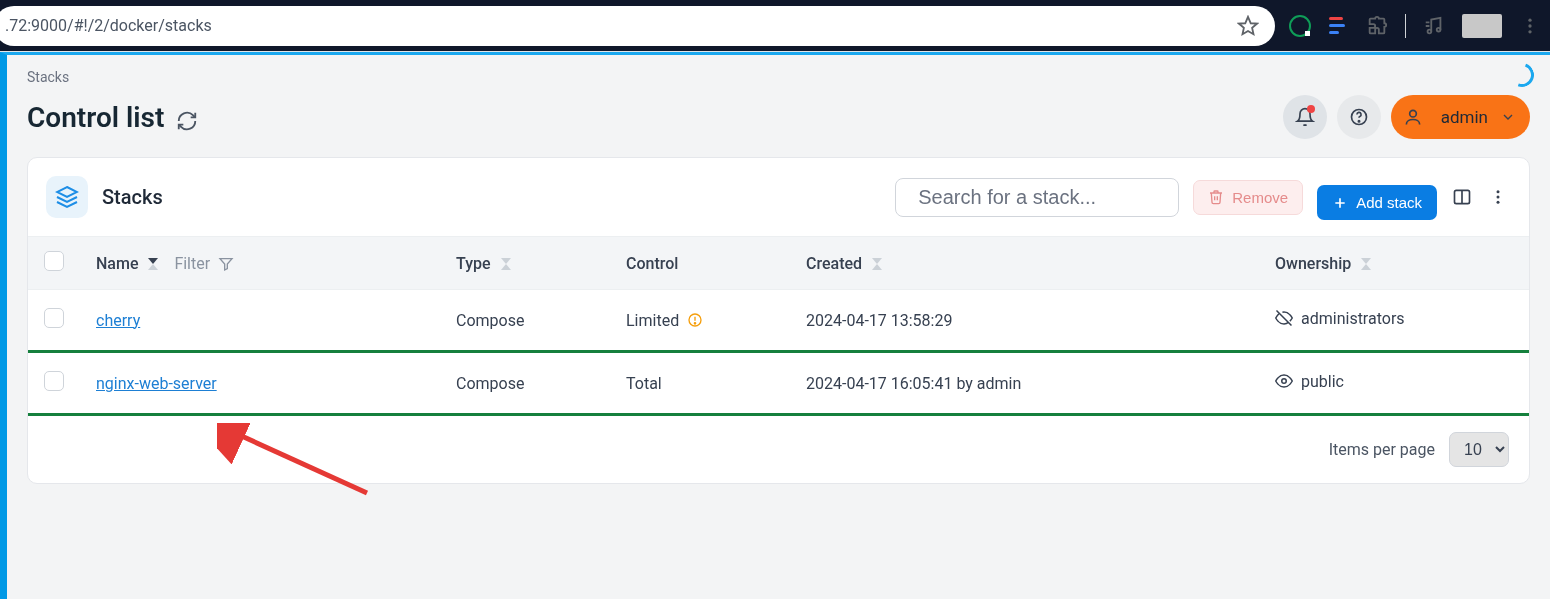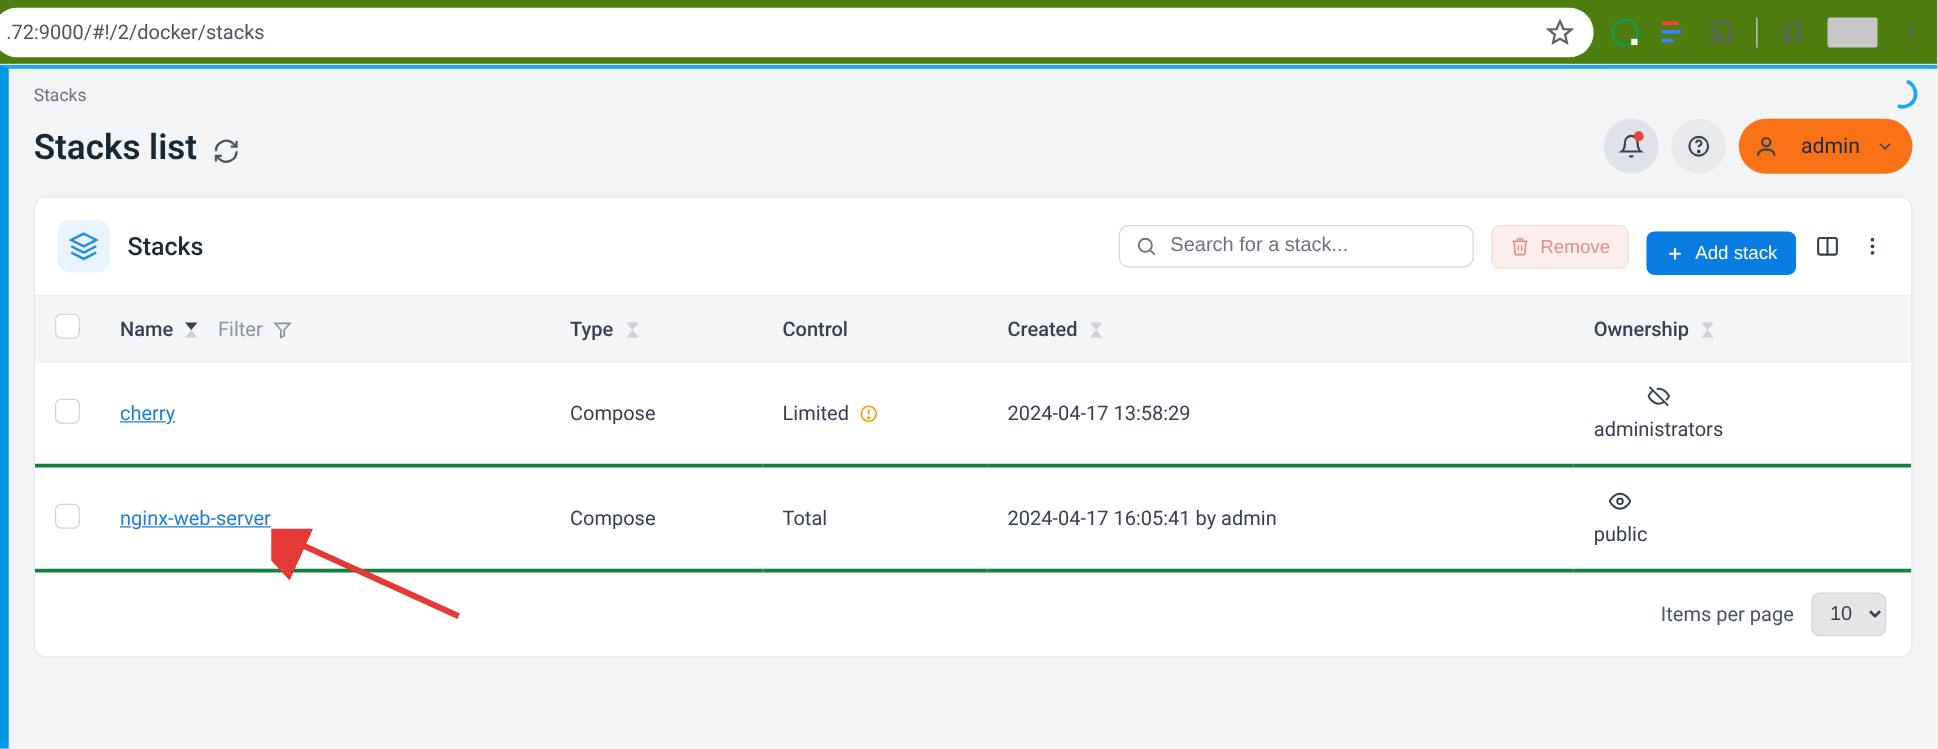--- a/index.html
+++ b/index.html
@@ -11,21 +11,21 @@
     width: 1550px;
     height: 599px;
     overflow: hidden;
     position: relative;
   }
 
   
   .addrbar {
     display: flex; align-items: center;
     height: 52px;
-    background: #4d7c0f;
+    background: #0f172a;
     border-bottom: 1px solid #e4e5e7;
     padding-right: 8px;
   }
   .urlbox {
     flex: 1 1 auto;
     height: 40px;
     background: #fff;
     border-radius: 20px;
     display: flex; align-items: center;
     padding: 0 14px 0 10px;
@@ -108,21 +108,21 @@
   .card-title-wrap { display:flex; align-items:center; gap:14px; }
   .stack-badge { width:42px; height:42px; border-radius:10px; background:#e8f3fb; display:inline-flex; align-items:center; justify-content:center; }
   .card-title { font-size:20px; font-weight:500; color:#1f2937; }
 
   .card-tools { display:flex; align-items:center; gap:14px; }
   .search-box {
     display:flex; align-items:center; gap:10px;
     border:1px solid #d1d5db; border-radius:8px;
     padding:7px 12px; width:284px; color:#6b7280; font-size:16px;
   }
-  .search-box input { border:0; outline:0; flex:1; font-size:16px; color:#0f172a; background:transparent; }
+  .search-box input { border:0; outline:0; flex:1; font-size:20px; color:#0f172a; background:transparent; }
   .search-box input::placeholder { color:#6b7280; }
   .btn {
     display:inline-flex; align-items:center; gap:8px;
     border-radius:7px; padding:8px 14px; font-size:15px; border:1px solid transparent;
   }
   .btn-remove { background:#fdeeee; border-color:#f6dada; color:#e58b8b; }
   .btn-add { background:#0a7de3; color:#fff; font-weight:500;margin-top:11px; }
   .tool-icon { width:22px; height:22px; color:#374151; display:inline-flex; align-items:center; justify-content:center; }
 
   
@@ -137,21 +137,21 @@
     border-bottom:3px solid #15803d;
   }
   .chk {
     width:20px; height:20px; border:1.5px solid #cfd4da; border-radius:5px; display:inline-block; background:#fff;
   }
   .sort-arrows { display:inline-flex; flex-direction:column; margin-left:6px; vertical-align:middle; }
   .sort-arrows svg { display:block; }
   .link { color:#1d7fd4; }
   .limited { display:inline-flex; align-items:center; gap:8px; }
   .warn-circle { width:16px; height:16px; color:#f59e0b; }
-  .own-cell { display:inline-flex; align-items:center; gap:8px;flex-direction:column; }
+  .own-cell { display:inline-flex; align-items:center; gap:8px; }
 
   .card-footer {
     display:flex; align-items:center; justify-content:flex-end;
     padding:16px 20px; gap:14px;
   }
   .select-rpp {
     border:1px solid #d1d5db; border-radius:7px; padding:7px 10px; font-size:16px; color:#374151; background:#e5e5e5;
   }
 
   
@@ -202,21 +202,21 @@
   </div>
 </div>
 
 <div class="app">
   <div class="loading-arc"></div>
 
   <div class="breadcrumb">Stacks</div>
 
   <div class="page-header-row">
     <div class="page-title">
-      <span>Stacks list</span>
+      <span>Control list</span>
       <span class="refresh-icon">
         <svg width="22" height="22" viewBox="0 0 24 24" fill="none" stroke="currentColor" stroke-width="2">
             <path d="M3 12a9 9 0 0 1 15.5-6.3L21 8"></path>
             <path d="M21 3v5h-5"></path>
             <path d="M21 12a9 9 0 0 1-15.5 6.3L3 16"></path>
             <path d="M3 21v-5h5"></path>
           </svg>
       </span>
     </div>
     <div class="header-actions">

